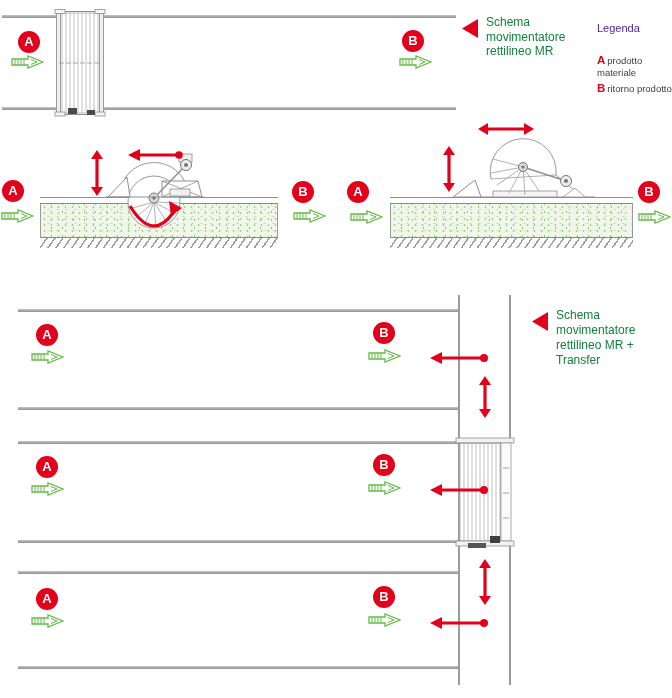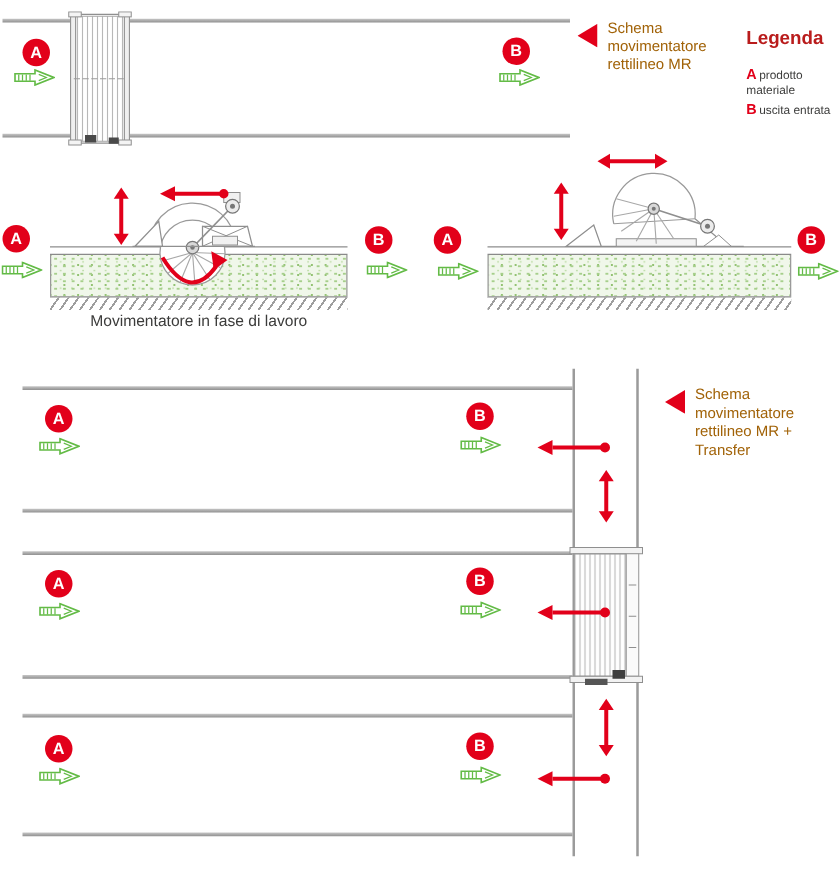--- a/index.html
+++ b/index.html
@@ -12,23 +12,23 @@
   .rail{position:absolute;height:3px;background:linear-gradient(#c6c6c6,#909090);}
   .vrail{position:absolute;width:2px;background:#9b9b9b;}
   
   .badge{
     position:absolute;width:22px;height:22px;border-radius:50%;
     background:#e2001a;color:#fff;font-size:13px;font-weight:bold;
     line-height:22px;text-align:center;
   }
   
   .multiline{white-space:pre-line;}
-  .schema-label{position:absolute;font-size:12px;line-height:14.5px;color:#a16207;}
+  .schema-label{position:absolute;font-size:12px;line-height:14.5px;color:#15803d;}
   .caption{position:absolute;font-size:12.5px;color:#3c3c3b;text-align:center;}
-  .legend-title{position:absolute;font-size:15px;font-weight:700;color:#b91c1c;}
+  .legend-title{position:absolute;font-size:11px;font-weight:400;color:#4c1d95;}
   .legend-item{position:absolute;font-size:9.5px;line-height:11.5px;color:#3c3c3b;}
   .legend-key{font-size:11.5px;font-weight:bold;color:#e2001a;margin-right:2px;}
   
   .surface{height:5px;background:#fff;border-top:1px solid #8d8d8d;border-bottom:1px solid #8a8a8a;}
   .soil{
     height:33px;border-left:1px solid #9a9a9a;border-right:1px solid #9a9a9a;
     background-color:#f0f7ea;
     background-image:
       radial-gradient(#a6cf8b 1px, transparent 1.2px),
       radial-gradient(#bddca6 0.9px, transparent 1.1px),
@@ -94,21 +94,21 @@
   </svg>
   <div class="schema-label multiline" style="left:486px;top:15px;width:110px;">Schema
 movimentatore
 rettilineo MR</div>
 
   <div class="legend-title" style="left:597px;top:22px;">Legenda</div>
   <div class="legend-item" style="left:597px;top:55px;width:70px;">
     <span class="legend-key">A</span><span>prodotto materiale</span>
   </div>
   <div class="legend-item" style="left:597px;top:83px;width:80px;">
-    <span class="legend-key">B</span><span>uscita entrata</span>
+    <span class="legend-key">B</span><span>ritorno prodotto</span>
   </div>
 
   <div class="abs" style="left:40px;top:197px;width:238px;">
     <div class="surface"></div>
     <div class="soil"></div>
     <div class="hatch"></div>
   </div>
 
   <svg class="abs" style="left:100px;top:140px;" width="120" height="100" viewBox="0 0 120 100">
     <circle cx="54" cy="62" r="26" fill="#ffffff" stroke="#9a9a9a"></circle>
@@ -162,21 +162,20 @@
   </svg>
   <div class="badge" style="left:292px;top:181px;">B</div>
   <svg class="abs" style="left:293px;top:209px;" width="33" height="14" viewBox="0 0 33 14">
     <polygon points="1,4 17,4 17,1 32,7 17,13 17,10 1,10" fill="none" stroke="#63bb46" stroke-width="1.3"></polygon>
     <line x1="4" y1="4.5" x2="4" y2="9.5" stroke="#63bb46"></line>
       <line x1="7" y1="4.5" x2="7" y2="9.5" stroke="#63bb46"></line>
     <line x1="10" y1="4.5" x2="10" y2="9.5" stroke="#63bb46"></line>
       <line x1="13" y1="4.5" x2="13" y2="9.5" stroke="#63bb46"></line>
     <polyline points="20,4.5 26,7 20,9.5" fill="none" stroke="#63bb46"></polyline>
   </svg>
-  <div class="caption" style="left:39px;top:250px;width:240px;">Movimentatore in fase di lavoro</div>
 
   <div class="abs" style="left:390px;top:197px;width:243px;">
     <div class="surface"></div>
     <div class="soil"></div>
     <div class="hatch"></div>
   </div>
 
   <svg class="abs" style="left:435px;top:135px;" width="175" height="68" viewBox="0 0 175 68">
     <line x1="20" y1="62" x2="160" y2="62" stroke="#8f8f8f"></line>
     <rect x="58" y="56" width="64" height="6" fill="#f4f4f4" stroke="#8f8f8f" stroke-width="0.8"></rect>

